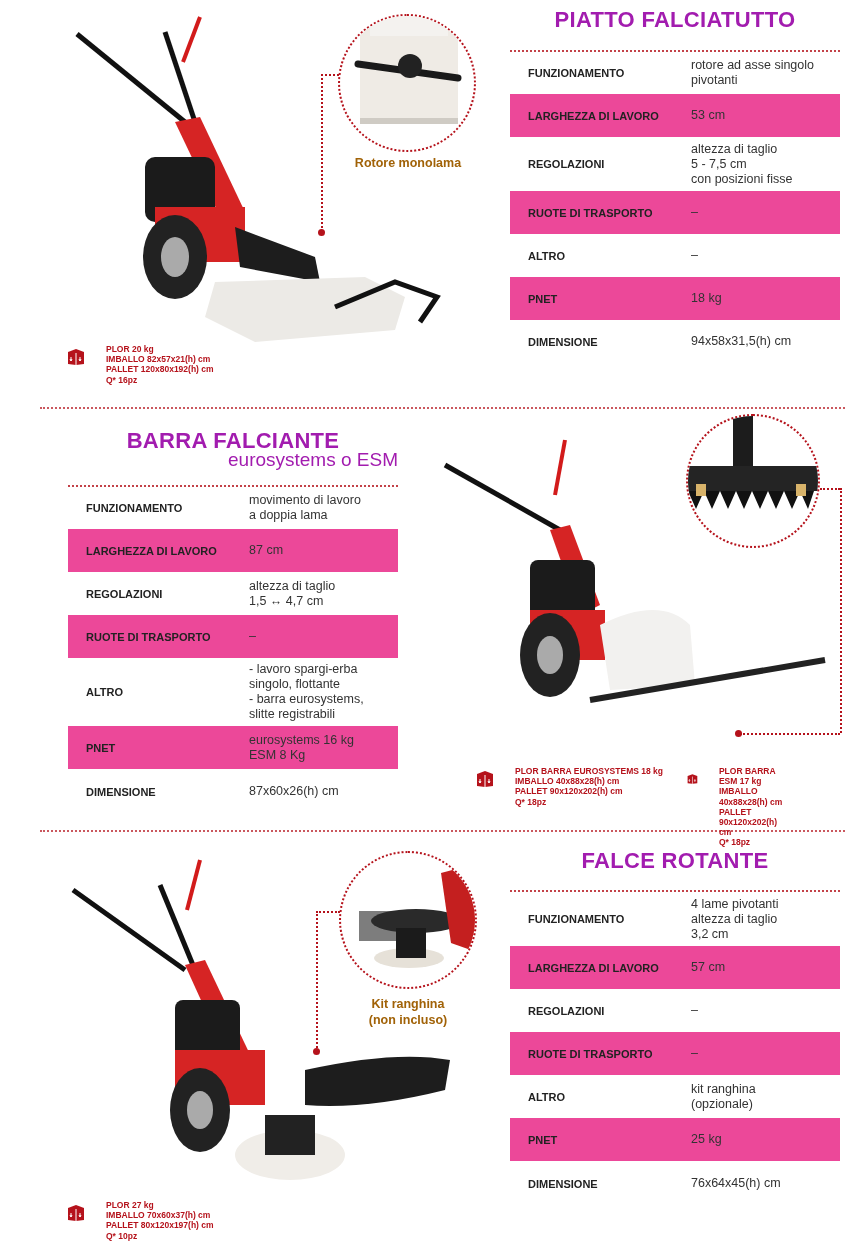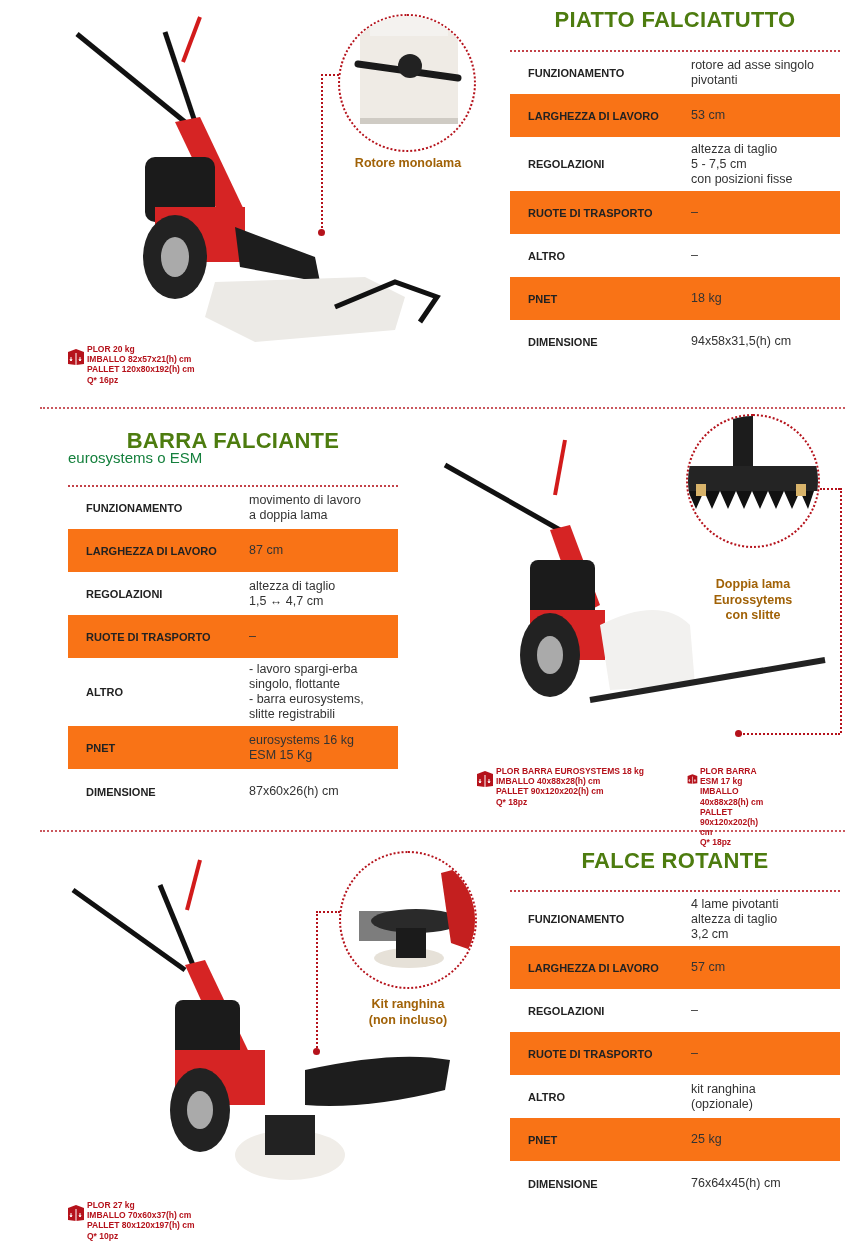--- a/index.html
+++ b/index.html
@@ -1,31 +1,31 @@
 <!DOCTYPE html>
 <html><head>
 <meta charset="utf-8">
 <style>
 *{box-sizing:border-box;margin:0;padding:0}
 body{width:850px;height:1251px;background:#fff;position:relative;overflow:hidden;font-family:"Liberation Sans",sans-serif;color:#222}
 .abs{position:absolute}
-.title{color:#4d7c0f;font-weight:bold;font-size:22px;text-align:center;letter-spacing:.3px}
-.subtitle{color:#15803d;font-size:15px;text-align:left;margin-top:-2px}
+.title{color:#a21caf;font-weight:bold;font-size:22px;text-align:center;letter-spacing:.3px}
+.subtitle{color:#a21caf;font-size:19px;text-align:right;margin-top:-2px}
 .dots{border-top:2px dotted #b5121b;opacity:.8}
 .spec-table{width:330px}
 .row{display:flex;align-items:center;padding:0 18px}
-.row.g{background:#f97316}
+.row.g{background:#ec4899}
 .lab{width:163px;font-weight:bold;font-size:11px;color:#222}
 .val{font-size:12.5px;color:#333;line-height:1.2;flex:1}
 .circle{border:2px dotted #b5121b;border-radius:50%;background:#fff;overflow:hidden}
 .caption{font-weight:bold;font-size:12.5px;text-align:center;color:#a16207;line-height:1.25}
 .connector{border-left:2px dotted #b5121b}
 .connh{border-top:2px dotted #b5121b}
 .pin{width:7px;height:7px;border-radius:50%;background:#b5121b}
-.pack{display:flex;align-items:flex-start;gap:2px;color:#b5121b;font-weight:bold;font-size:8.5px;line-height:1.2}
+.pack{display:flex;align-items:flex-start;gap:21px;color:#b5121b;font-weight:bold;font-size:8.5px;line-height:1.2}
 .box-icon{width:18px;height:18px;margin-top:4px}
 .sep{border-top:2px dotted #b5121b;opacity:.7}
 </style>
 </head>
 <body>
 
 <div class="abs" style="left:0;top:0;width:850px;height:400px">
 
   <svg class="abs" style="left:65px;top:12px" width="380" height="330" viewBox="0 0 380 330">
     <line x1="12" y1="22" x2="120" y2="110" stroke="#111" stroke-width="5"></line>
@@ -159,21 +159,21 @@
           <div>- lavoro spargi-erba</div>
           <div>singolo, flottante</div>
           <div>- barra eurosystems,</div>
           <div>slitte registrabili</div>
         </div>
       </div>
     <div class="row g" style="height:43px">
         <div class="lab">PNET</div>
         <div class="val">
           <div>eurosystems 16 kg</div>
-          <div>ESM 15 Kg</div>
+          <div>ESM 8 Kg</div>
         </div>
       </div>
     <div class="row" style="height:45px">
         <div class="lab">DIMENSIONE</div>
         <div class="val">
           <div>87x60x26(h) cm</div>
         </div>
       </div>
   </div>
 
@@ -189,25 +189,20 @@
     <line x1="150" y1="265" x2="385" y2="225" stroke="#222" stroke-width="6"></line>
   </svg>
   <div class="abs circle" style="left:686px;top:4px;width:134px;height:134px">
     <svg width="134" height="134" viewBox="0 0 134 134">
       <rect x="45" y="0" width="20" height="50" fill="#1c1c1c"></rect>
       <rect x="0" y="50" width="134" height="25" fill="#242424"></rect>
       <path d="M0,75 l8,18 l8,-18 l8,18 l8,-18 l8,18 l8,-18 l8,18 l8,-18 l8,18 l8,-18 l8,18 l8,-18 l8,18 l8,-18 l8,18 l6,-18 Z" fill="#111"></path>
       <rect x="8" y="68" width="10" height="12" fill="#d8b36a"></rect>
       <rect x="108" y="68" width="10" height="12" fill="#d8b36a"></rect>
     </svg>
-  </div>
-  <div class="abs caption" style="left:686px;top:167px;width:134px">
-    <div>Doppia lama</div>
-    <div>Eurossytems</div>
-    <div>con slitte</div>
   </div>
   <div class="abs connh" style="left:820px;top:78px;width:20px"></div>
   <div class="abs connector" style="left:840px;top:78px;height:245px"></div>
   <div class="abs connh" style="left:740px;top:323px;width:100px"></div>
   <div class="abs pin" style="left:735px;top:320px"></div>
 
   <div class="abs pack" style="left:476px;top:356px">
     <svg class="box-icon" viewBox="0 0 18 18">
         <polygon points="9,1 17,4 17,16 9,17 1,16 1,4" fill="#b5121b"></polygon>
         <line x1="9" y1="5" x2="9" y2="17" stroke="#fff" stroke-width="1"></line>

